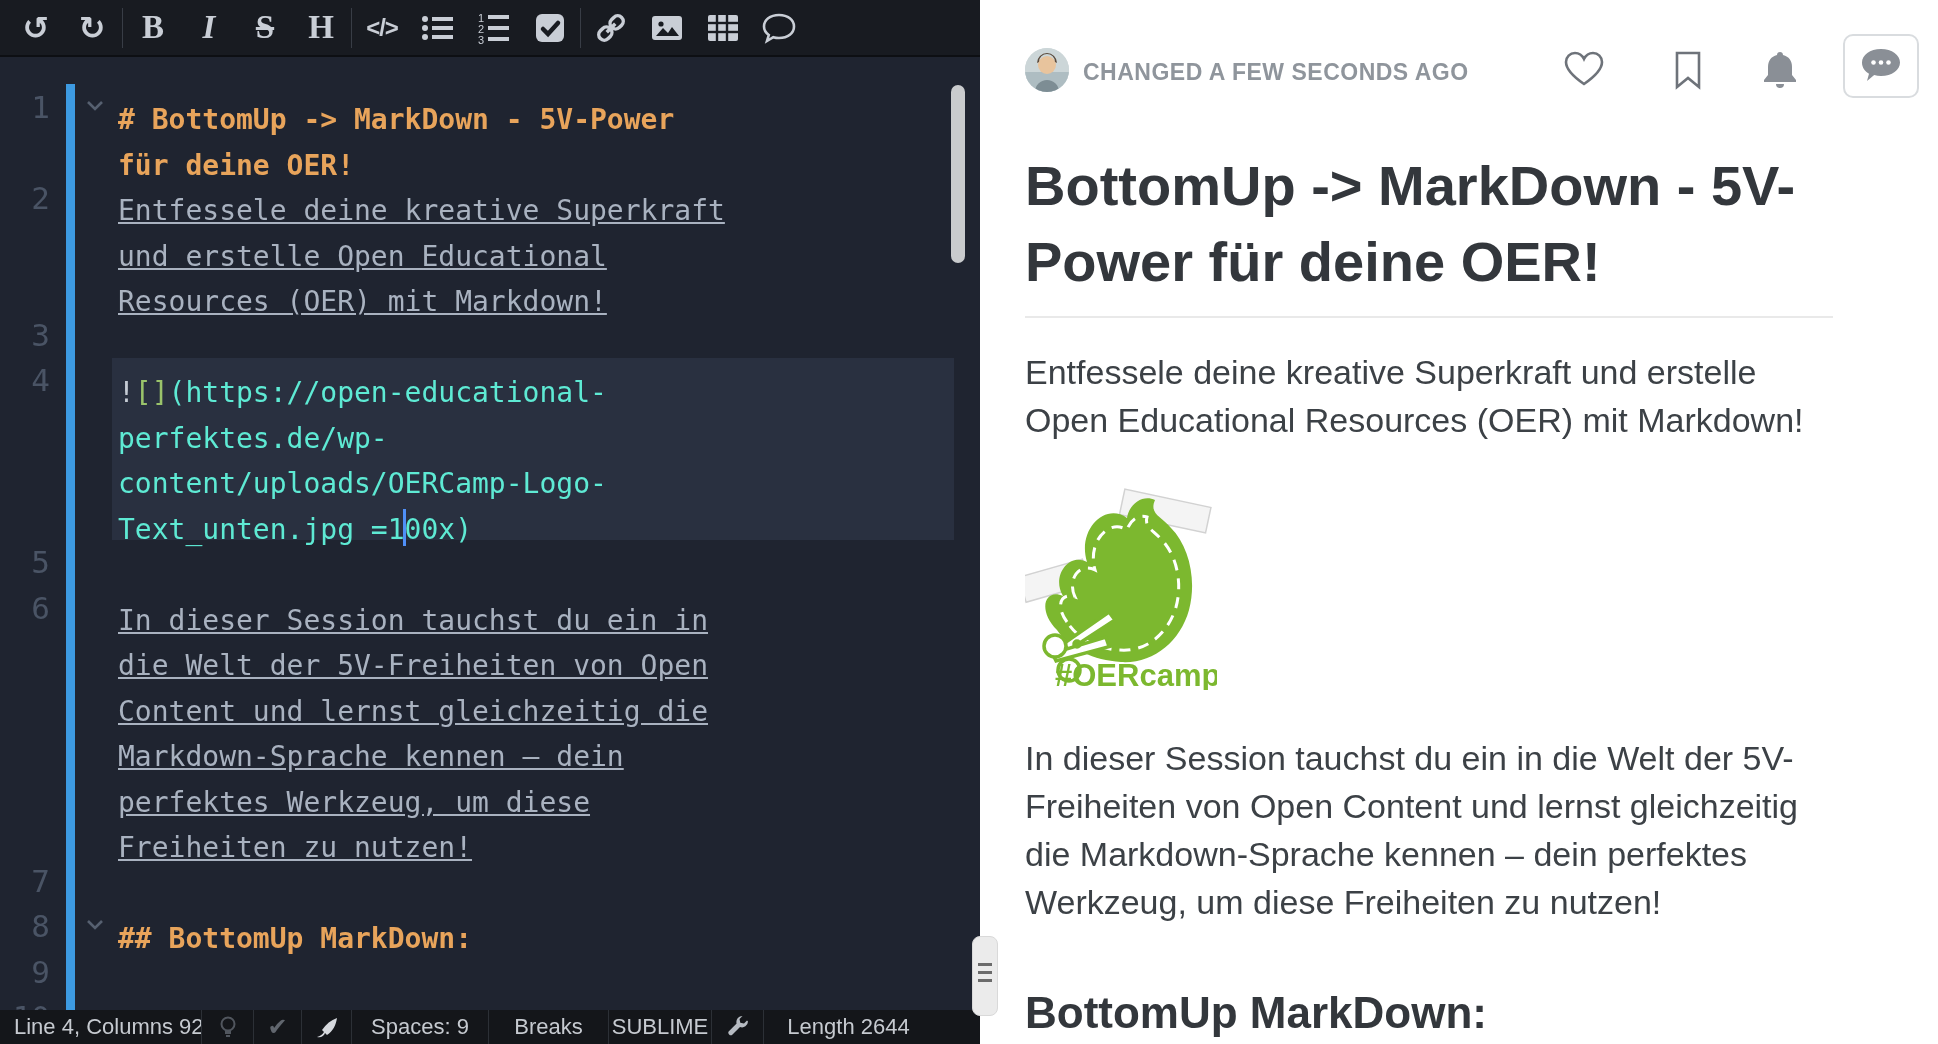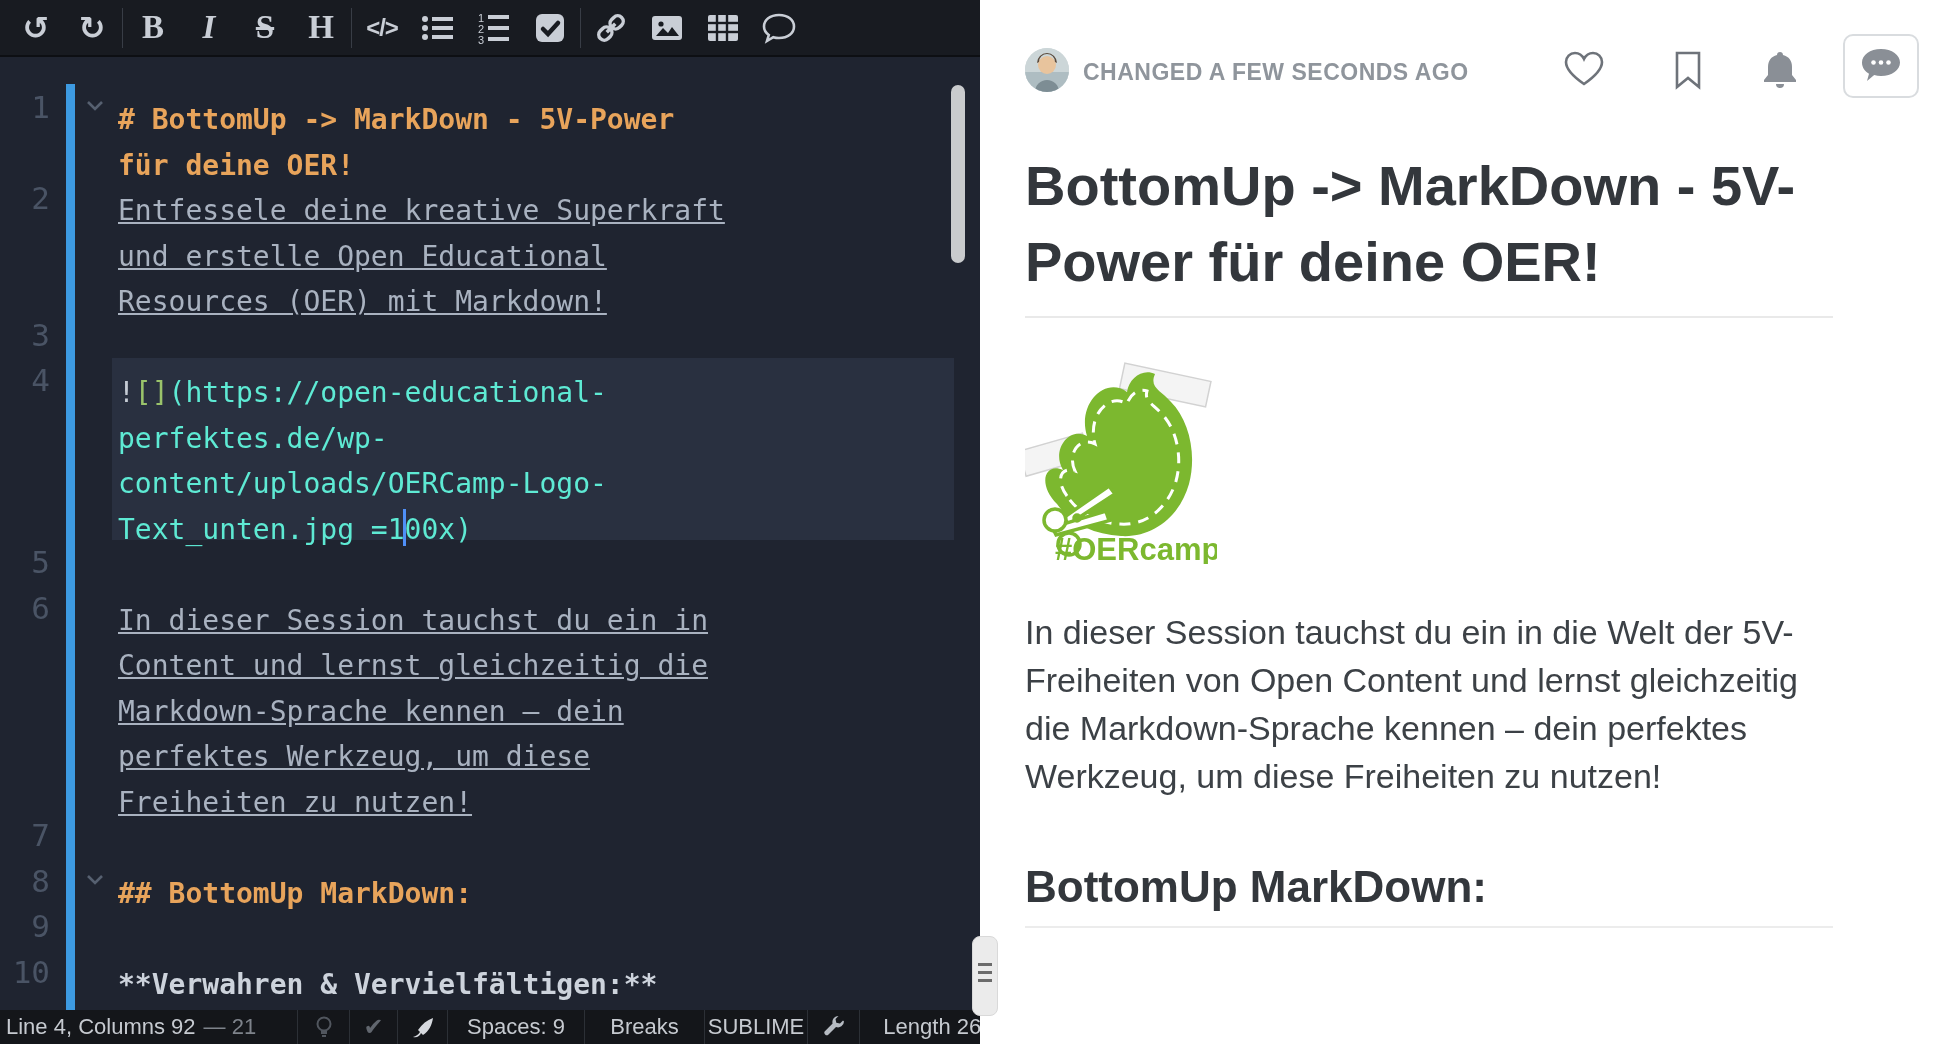--- a/index.html
+++ b/index.html
@@ -39,21 +39,21 @@
   .seg-link { color:#5eead4;margin-top:40px; }
   .seg-bold { color:#cdd3dc; font-weight:bold; }
   .cursor { display:inline-block; width:3px; height:37px; background:#4f8ff7; vertical-align:-7px; margin:0 -1.5px; }
   .v-scrollbar { position:absolute; left:951px; top:26px; width:14px; height:178px; background:#c9cbcd; border-radius:7px; }
 
   
   .status-bar { position:absolute; left:0; bottom:0; width:980px; height:34px; background:#14161a;
                 display:flex; color:#c6cad0; font-size:22px; align-items:center; }
   .sb-seg { height:100%; display:flex; align-items:center; justify-content:center;
             border-right:1px solid #2c3036; overflow:hidden; white-space:nowrap; flex:none; }
-  .sb-pos { width:298px; justify-content:flex-start; padding-left:6px; }
+  .sb-pos { width:202px; justify-content:flex-start; padding-left:14px; }
   .sb-dim { color:#7e838b; margin-left:8px; }
 
   
   .preview-pane { position:absolute; left:980px; top:0; width:958px; height:1044px; background:#fff;border-radius:11px; }
   .pv-header { position:absolute; left:45px; top:40px; right:30px; height:70px; }
   .avatar { position:absolute; left:0; top:8px; width:44px; height:44px; border-radius:50%;
             overflow:hidden; background:#cfd8da; }
   .changed-label { position:absolute; left:58px; top:19px; font-size:23px; letter-spacing:.5px;
                    color:#8f959c; font-weight:bold; }
   .hdr-icon { position:absolute; top:10px; cursor:pointer; }
@@ -167,20 +167,21 @@
         <div class="crow"><span class="num">2</span><span class="code"><span class="seg-text">Entfessele deine kreative Superkraft</span></span></div>
         <div class="crow"><span class="code"><span class="seg-text">und erstelle Open Educational</span></span></div>
         <div class="crow"><span class="code"><span class="seg-text">Resources (OER) mit Markdown!</span></span></div>
         <div class="crow"><span class="num">3</span><span class="code"></span></div>
         <div class="crow"><span class="num">4</span><span class="code"><span class="seg-punct">!</span><span class="seg-bracket">[]</span><span class="seg-link">(https://open-educational-</span></span></div>
         <div class="crow"><span class="code"><span class="seg-link">perfektes.de/wp-</span></span></div>
         <div class="crow"><span class="code"><span class="seg-link">content/uploads/OERCamp-Logo-</span></span></div>
         <div class="crow"><span class="code"><span class="seg-link">Text_unten.jpg =1</span><span class="cursor"></span><span class="seg-link">00x)</span></span></div>
         <div class="crow"><span class="num">5</span><span class="code"></span></div>
         <div class="crow"><span class="num">6</span><span class="code"><span class="seg-text">In dieser Session tauchst du ein in</span></span></div>
+        <div class="crow"><span class="code"><span class="seg-text">die Welt der 5V-Freiheiten von Open</span></span></div>
         <div class="crow"><span class="code"><span class="seg-text">Content und lernst gleichzeitig die</span></span></div>
         <div class="crow"><span class="code"><span class="seg-text">Markdown-Sprache kennen – dein</span></span></div>
         <div class="crow"><span class="code"><span class="seg-text">perfektes Werkzeug, um diese</span></span></div>
         <div class="crow"><span class="code"><span class="seg-text">Freiheiten zu nutzen!</span></span></div>
         <div class="crow"><span class="num">7</span><span class="code"></span></div>
         <div class="crow"><span class="num">8</span><span class="fold"><svg width="18" height="12" viewBox="0 0 18 12">
               <path d="M2 2 l7 7 l7 -7" stroke="#566070" stroke-width="2.6" fill="none"></path>
             </svg></span><span class="code"><span class="seg-head">## BottomUp MarkDown:</span></span></div>
         <div class="crow"><span class="num">9</span><span class="code"></span></div>
         <div class="crow"><span class="num">10</span><span class="code"><span class="seg-bold">**Verwahren &amp; Vervielfältigen:**</span></span></div>
@@ -254,20 +255,21 @@
         <circle cx="14.5" cy="16.5" r="2.3" fill="#fff"></circle>
         <circle cx="22" cy="16.5" r="2.3" fill="#fff"></circle>
         <circle cx="29.5" cy="16.5" r="2.3" fill="#fff"></circle>
       </svg>
     </div>
   </div>
 
   <div class="pv-content">
     <h1 class="pv-h1">BottomUp -&gt; MarkDown - 5V-Power für deine OER!</h1>
     <hr class="pv-hr">
+    <p class="pv-p">Entfessele deine kreative Superkraft und erstelle Open Educational Resources (OER) mit Markdown!</p>
 
     <svg class="pv-logo" viewBox="0 0 192 206">
 
       <g transform="rotate(12 140 28)">
           <rect x="96" y="14" width="88" height="26" fill="#f4f4f4" stroke="#cfcfcf" stroke-width="1.5" opacity="0.92"></rect>
         </g>
       <g transform="rotate(-16 35 95)">
           <rect x="-4" y="82" width="66" height="26" fill="#f4f4f4" stroke="#cfcfcf" stroke-width="1.5" opacity="0.92"></rect>
         </g>
 

